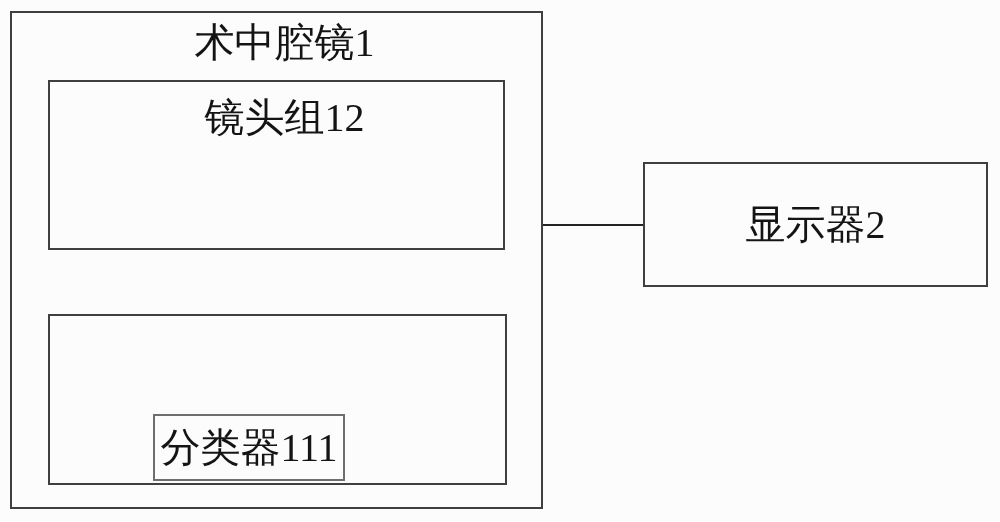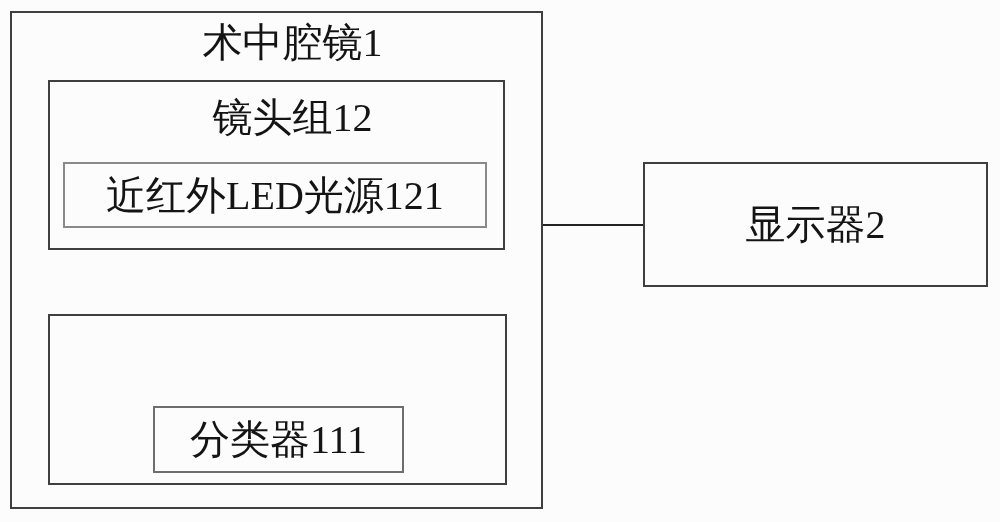--- a/index.html
+++ b/index.html
@@ -19,21 +19,21 @@
     width: 1000px;
     height: 522px;
   }
   .box {
     position: absolute;
     box-sizing: border-box;
     background: transparent;
   }
   .box-title {
     position: absolute;
-    left: 16px;
+    left: 8px;
     width: 100%;
     text-align: center;
     font-size: 40px;
     line-height: 44px;
     white-space: nowrap;
   }
   .center-label {
     position: absolute;
     left: 0;
     top: 0;
@@ -76,22 +76,22 @@
     left: 36px;
     top: 301px;
     width: 459px;
     height: 171px;
     border: 2px solid var(--border_dark, #3f3f3f);
   }
   .sensor-title { top: 16px; }
   
   .classifier {
     left: 103px;
-    top: 90px;
-    width: 251px;
+    top: 98px;
+    width: 192px;
     height: 67px;
     border: 2px solid var(--border_mid, #6e6e6e);
   }
   
   .display {
     left: 643px;
     top: 162px;
     width: 345px;
     height: 125px;
     border: 2px solid var(--border_dark, #4a4a4a);
@@ -111,23 +111,20 @@
 <body style="--background: #fcfcfc; --text: #141414; --border_dark: #3f3f3f; --border_mid: #6e6e6e; --border_light: #8a8a8a; --connector: #232323;">
 
 <div class="canvas">
 
   <div class="box endoscope">
     <div class="box-title endoscope-title">术中腔镜1</div>
 
     <div class="box lens">
       <div class="box-title lens-title">镜头组12</div>
 
-      <div class="box led">
-        <div class="center-label">近红外LED光源121</div>
-      </div>
     </div>
 
     <div class="box sensor">
 
       <div class="box classifier">
         <div class="center-label">分类器111</div>
       </div>
     </div>
   </div>
 

